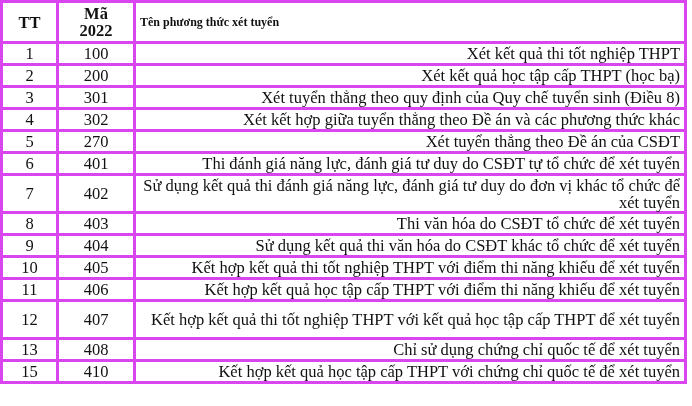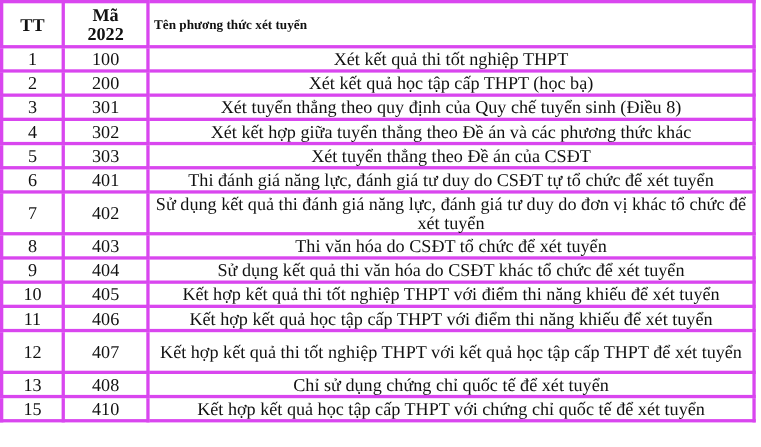--- a/index.html
+++ b/index.html
@@ -15,21 +15,21 @@
     }
     .doc-table td, .doc-table th {
       border: 3px solid #d946ef;
       padding: 0 4px;
       line-height: 17px;
       vertical-align: middle;
     }
     .doc-table th { font-weight: bold; height: 38px; }
     .doc-table th.col-name { text-align: left; font-size: 12px; }
     .doc-table td.c { text-align: center; }
-    .doc-table td.name { text-align: center; }
+    .doc-table td.name { text-align: right; }
     .doc-table tr.single td { height: 19px; }
     .doc-table tr.double td { height: 35px; }
     .doc-table tr.double td.name { line-height: 17px; }
   </style>
 </head>
 <body>
 
 <table class="doc-table">
   <colgroup>
     <col style="width:56px">
@@ -62,21 +62,21 @@
         <td class="c">301</td>
         <td class="name">Xét tuyển thẳng theo quy định của Quy chế tuyển sinh (Điều 8)</td>
       </tr>
       <tr class="single">
         <td class="c">4</td>
         <td class="c">302</td>
         <td class="name">Xét kết hợp giữa tuyển thẳng theo Đề án và các phương thức khác</td>
       </tr>
       <tr class="single">
         <td class="c">5</td>
-        <td class="c">303</td>
+        <td class="c">270</td>
         <td class="name">Xét tuyển thẳng theo Đề án của CSĐT</td>
       </tr>
       <tr class="single">
         <td class="c">6</td>
         <td class="c">401</td>
         <td class="name">Thi đánh giá năng lực, đánh giá tư duy do CSĐT tự tổ chức để xét tuyển</td>
       </tr>
       <tr class="double">
         <td class="c">7</td>
         <td class="c">402</td>

